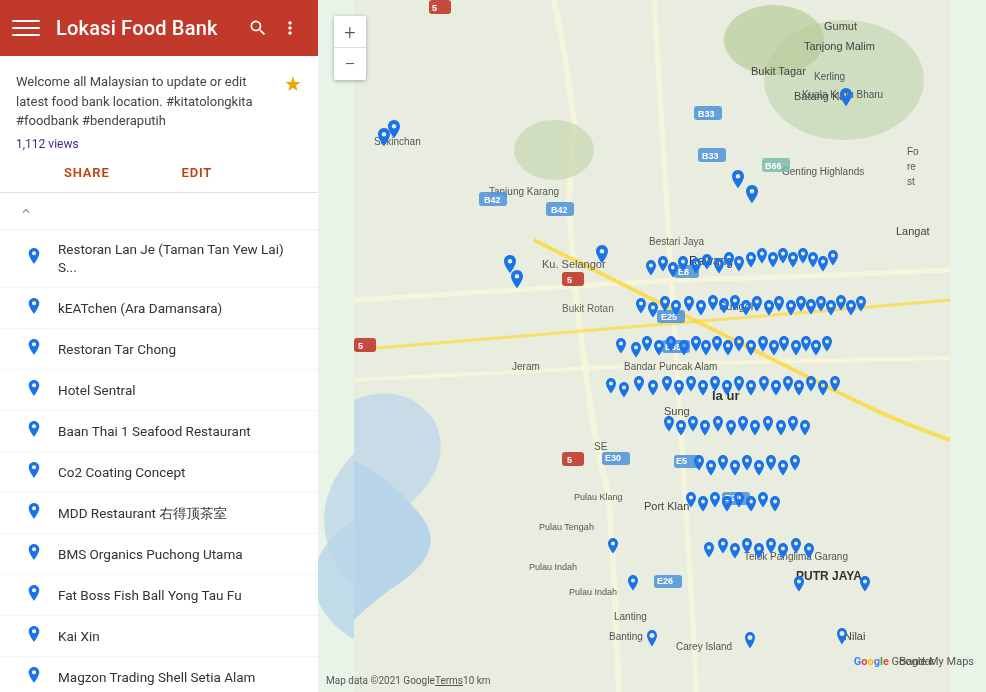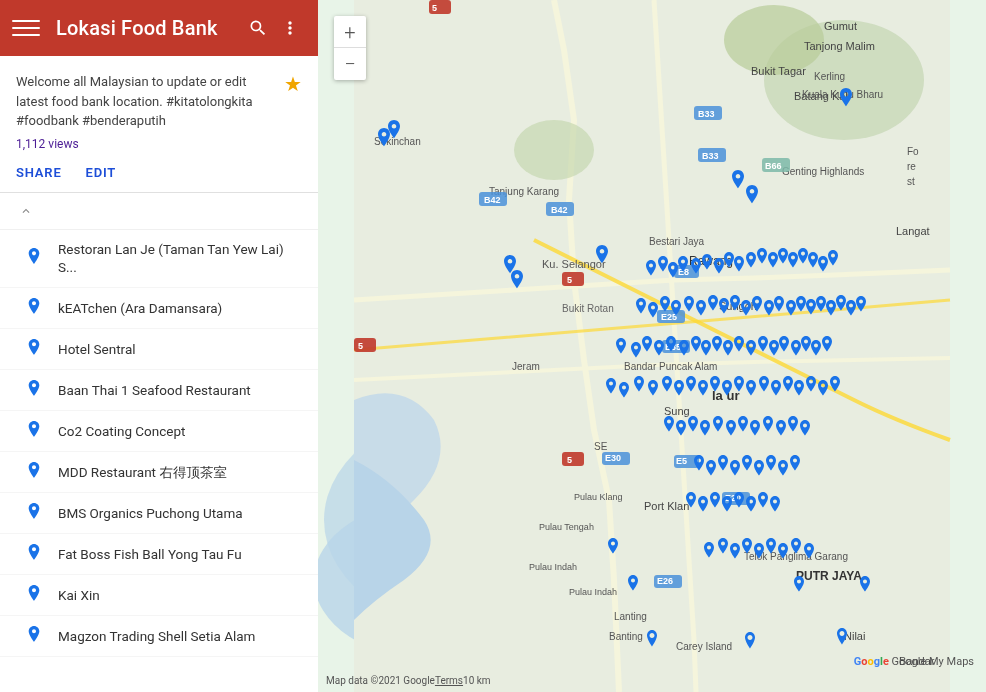--- a/index.html
+++ b/index.html
@@ -87,24 +87,25 @@
       margin-top: 6px;
       margin-bottom: 10px;
     }
     .action-buttons {
       display: flex;
       gap: 24px;
     }
     .action-btn {
       font-size: 13px;
       font-weight: 600;
-      color: #1d4ed8;
+      color: #c2410c;
       letter-spacing: 0.8px;
       cursor: pointer;
       padding: 4px 0;
+      margin-left: 48px;
     }
 
     
     .list-section {
       flex: 1;
       overflow-y: auto;
       overflow-x: hidden;
     }
 
     
@@ -306,20 +307,28 @@
 
     <div class="list-item">
       <div class="pin-icon">
         <svg viewBox="0 0 24 30" fill="#1a73e8">
             <path d="M12 0C7.6 0 4 3.6 4 8c0 5.4 8 16 8 16s8-10.6 8-16c0-4.4-3.6-8-8-8zm0 11c-1.7 0-3-1.3-3-3s1.3-3 3-3 3 1.3 3 3-1.3 3-3 3z"></path>
           </svg>
       </div>
       <span class="item-name">kEATchen (Ara Damansara)</span>
     </div>
 
+    <div class="list-item">
+      <div class="pin-icon">
+        <svg viewBox="0 0 24 30" fill="#1a73e8">
+            <path d="M12 0C7.6 0 4 3.6 4 8c0 5.4 8 16 8 16s8-10.6 8-16c0-4.4-3.6-8-8-8zm0 11c-1.7 0-3-1.3-3-3s1.3-3 3-3 3 1.3 3 3-1.3 3-3 3z"></path>
+          </svg>
+      </div>
+      <span class="item-name">Restoran Tar Chong</span>
+    </div>
 
     <div class="list-item">
       <div class="pin-icon">
         <svg viewBox="0 0 24 30" fill="#1a73e8">
             <path d="M12 0C7.6 0 4 3.6 4 8c0 5.4 8 16 8 16s8-10.6 8-16c0-4.4-3.6-8-8-8zm0 11c-1.7 0-3-1.3-3-3s1.3-3 3-3 3 1.3 3 3-1.3 3-3 3z"></path>
           </svg>
       </div>
       <span class="item-name">Hotel Sentral</span>
     </div>
 

